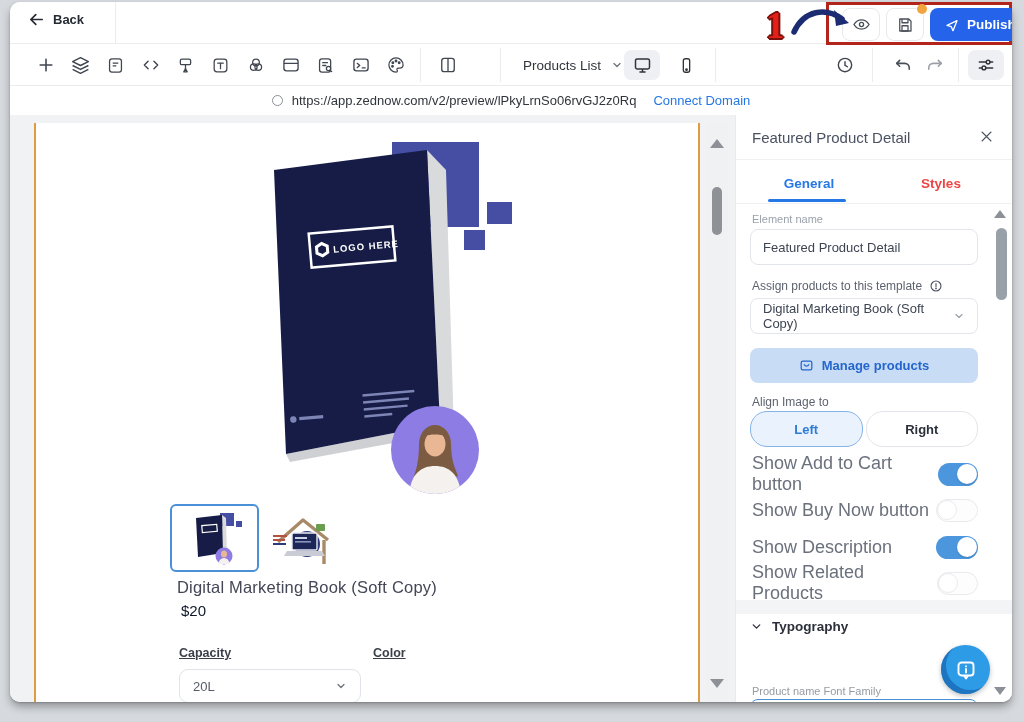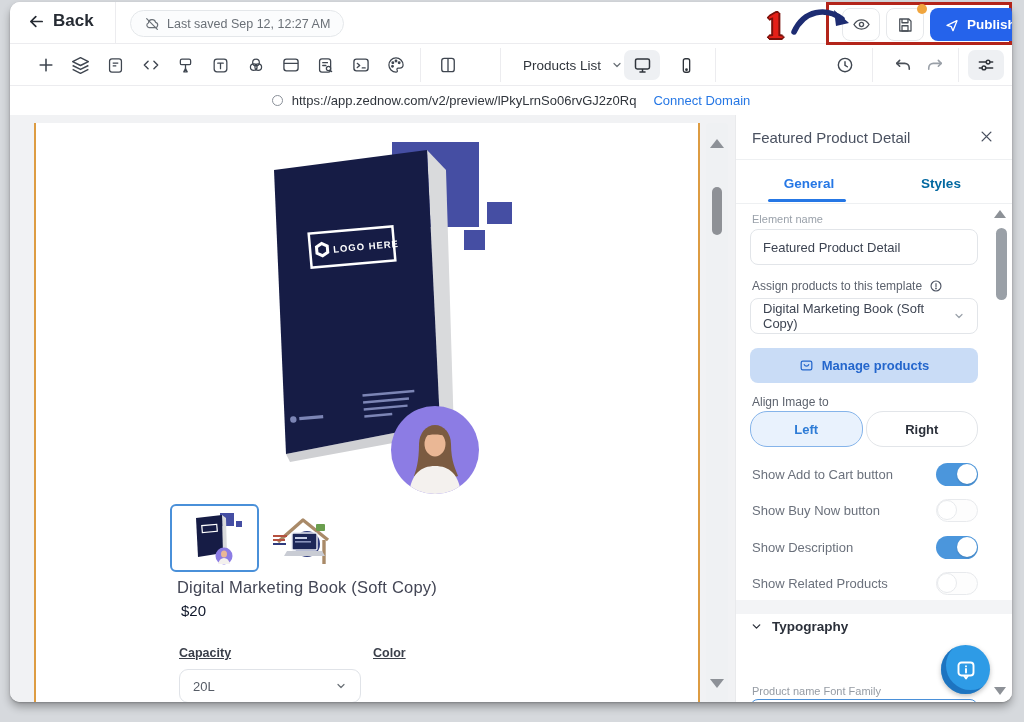--- a/index.html
+++ b/index.html
@@ -10,21 +10,21 @@
 
   .stage { position:absolute; inset:0; }
   .window { position:absolute; left:10px; top:2px; width:1002px; height:700px;
             background:#fff; border-radius:10px; overflow:hidden;
             box-shadow:0 5px 9px rgba(0,0,0,.3), 0 1px 2px rgba(0,0,0,.2); }
 
   
   .topbar { position:absolute; left:0; top:0; width:100%; height:42px; background:#fff;
             border-bottom:1px solid #ececef; }
   .back { position:absolute; left:18px; top:9px; display:flex; align-items:center; gap:8px;
-          font-size:17px; font-weight:bold; color:#262b33; cursor:pointer; }
+          font-size:13px; font-weight:bold; color:#262b33; cursor:pointer; }
   .vd-top { position:absolute; left:105px; top:0; width:1px; height:42px; background:#ececef; }
   .saved-pill { position:absolute; left:120px; top:8px; height:27px; display:flex; align-items:center;
                 gap:7px; padding:0 13px; border:1px solid #e4e7ea; border-radius:14px;
                 background:#fbfcfd; font-size:12.5px; color:#6a7077; }
 
   .actions { position:absolute; left:832px; top:6px; display:flex; gap:6px; z-index:25; }
   .iconbtn { width:38px; height:33px; border:1px solid #e6e8eb; border-radius:8px; background:#fff;
              display:flex; align-items:center; justify-content:center; position:relative; cursor:pointer; }
   .iconbtn .dot { position:absolute; top:-5px; right:-4px; width:10px; height:10px; border-radius:50%;
                   background:#f0a53e; }
@@ -92,21 +92,21 @@
 
   
   .panel { position:absolute; left:725px; top:0; width:277px; height:587px; background:#fff;
            border-left:1px solid #e9eaec; }
   .ph { position:absolute; left:16px; top:14px; font-size:15px; color:#4a5160; }
   .pclose { position:absolute; right:18px; top:14px; cursor:pointer; }
   .pdiv { position:absolute; left:0; width:100%; height:1px; background:#eef0f2; }
   .tab { position:absolute; top:52px; width:118px; height:32px; display:flex; align-items:center;
          justify-content:center; font-size:13.5px; font-weight:bold; cursor:pointer; }
   .tab.active { color:#2577e5; }
-  .tab.idle { color:#0369a1; }
+  .tab.idle { color:#ef4444; }
   .tabline { position:absolute; left:32px; top:84px; width:78px; height:3px; background:#2577e5;
              border-radius:2px; }
   .plab { position:absolute; left:16px; font-size:11px; color:#9aa1aa; }
   .plab2 { position:absolute; left:16px; font-size:12px; color:#5d636e; display:flex; align-items:center; gap:7px; }
   .pinput { position:absolute; left:14px; width:228px; height:36px; border:1px solid #e2e5e9;
             border-radius:8px; padding:0 12px; font-size:13px; color:#3d4452;
             font-family:"Liberation Sans",sans-serif; background:#fff; }
   .pselect { position:absolute; left:14px; width:228px; height:36px; border:1px solid #e2e5e9;
              border-radius:8px; background:#fff; display:flex; align-items:center;
              justify-content:space-between; padding:0 12px; font-size:13px; color:#3d4452; cursor:pointer; }
@@ -114,21 +114,21 @@
             border:none; border-radius:8px; color:#2466cc; font-weight:bold; font-size:13px;
             display:flex; align-items:center; justify-content:center; gap:8px;
             font-family:"Liberation Sans",sans-serif; cursor:pointer; }
   .segrow { position:absolute; left:14px; top:296px; width:228px; display:flex; gap:3px; }
   .seg { flex:1; height:36px; border-radius:17px; font-size:13px; font-weight:bold; display:flex;
          align-items:center; justify-content:center; cursor:pointer; }
   .seg.sel { background:#e9f2fd; border:1.5px solid #85b4ea; color:#2e7cd6; }
   .seg.un  { background:#fff; border:1px solid #e2e5e9; color:#2b303a; }
   .trow { position:absolute; left:16px; width:226px; height:24px; display:flex; align-items:center;
           justify-content:space-between; }
-  .tlab { font-size:13px; color:#6b717c; }
+  .tlab { font-size:18px; color:#6b717c; }
   .tgl { width:42px; height:23px; border-radius:12px; position:relative; cursor:pointer; }
   .tgl.on { background:#4b96dc; }
   .tgl.off { background:#fdfdfd; border:1.5px solid #e8eaed; }
   .tgl i { position:absolute; top:1.5px; width:20px; height:20px; border-radius:50%; background:#fff; }
   .tgl.on i { right:1.5px; box-shadow:0 1px 2px rgba(0,0,0,.15); }
   .tgl.off i { left:0; top:0; border:1.5px solid #e8eaed; }
   .grayband { position:absolute; left:0; top:485px; width:100%; height:14px; background:#f3f4f6; }
   .typo { position:absolute; left:14px; top:504px; display:flex; align-items:center; gap:9px;
           font-size:13.5px; font-weight:bold; color:#2b303a; cursor:pointer; }
   .fontlab { position:absolute; left:16px; top:570px; font-size:11px; color:#959ba3; }
@@ -157,29 +157,20 @@
     <header class="topbar">
       <div class="back">
         <span>
           <svg width="17" height="17" viewBox="0 0 24 24" fill="none" stroke="#262b33" stroke-width="2.4" stroke-linecap="round" stroke-linejoin="round">
               <path d="M11 5l-7 7 7 7M4 12h16"></path>
             </svg>
         </span>
         <span>Back</span>
       </div>
       <div class="vd-top"></div>
-      <div class="saved-pill">
-        <span>
-          <svg width="16" height="16" viewBox="0 0 24 24" fill="none" stroke="#6a7077" stroke-width="1.8" stroke-linecap="round" stroke-linejoin="round">
-              <path d="M7.5 17.5h9a4 4 0 0 0 .9-7.9A5.5 5.5 0 0 0 6.6 10.4 3.7 3.7 0 0 0 7.5 17.5z"></path>
-              <path d="M4 4l16 16"></path>
-            </svg>
-        </span>
-        <span>Last saved Sep 12, 12:27 AM</span>
-      </div>
 
       <div class="actions">
         <button class="iconbtn">
           <span>
             <svg width="19" height="19" viewBox="0 0 24 24" fill="none" stroke="#4a5058" stroke-width="1.7">
                 <path d="M2.5 12S6 6.2 12 6.2 21.5 12 21.5 12 18 17.8 12 17.8 2.5 12 2.5 12z"></path>
                 <circle cx="12" cy="12" r="2.6"></circle>
               </svg>
           </span>
         </button>

